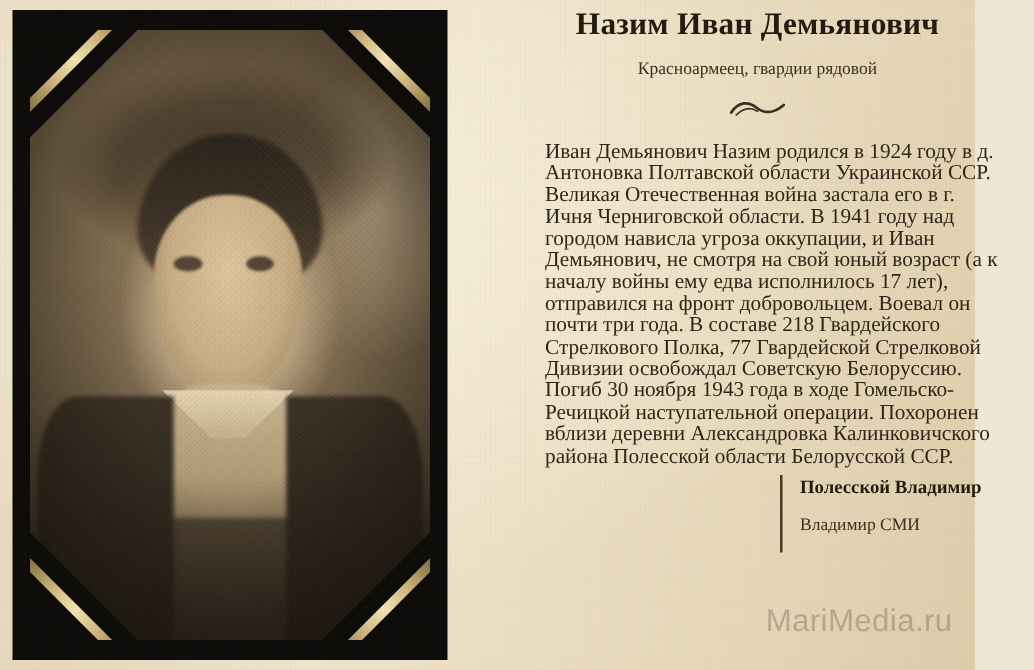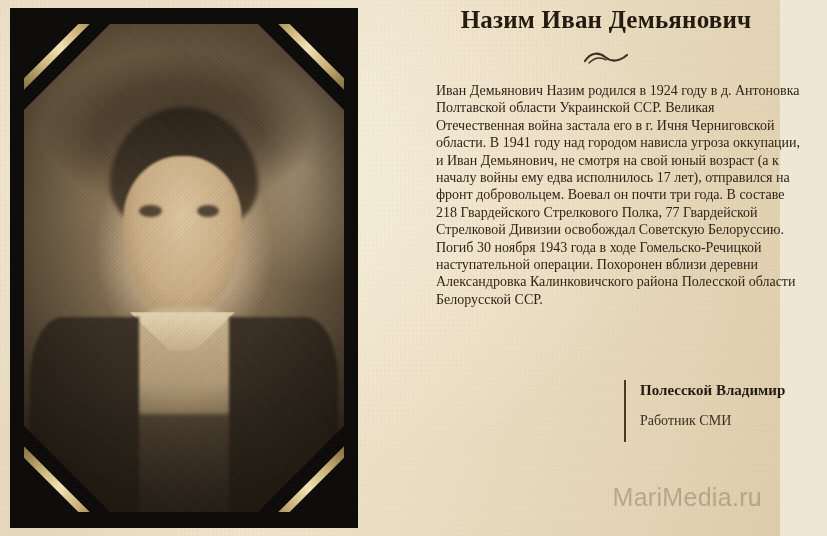--- a/index.html
+++ b/index.html
@@ -196,21 +196,21 @@
     text-align: center;
     margin-top: 14px;
     height: 22px;
     color: #3b2f20;
   }
   .ornament svg { display: inline-block; vertical-align: middle; }
   .body-text {
     margin-top: 12px;
     margin-left: 36px;
     margin-right: 8px;
-    font-size: 14px;
+    font-size: 17px;
     line-height: 17.4px;
     color: #2e2417;
     text-align: left;
   }
   .signature {
     position: absolute;
     left: 224px;
     top: 380px;
     padding-left: 14px;
     border-left: 2px solid #4a3b26;
@@ -272,30 +272,31 @@
           <div class="band"></div>
         </div>
       <div class="corner br">
           <div class="band"></div>
         </div>
     </div>
   </div>
 
   <div class="content">
     <div class="title">Назим Иван Демьянович</div>
+    <div class="subtitle">Красноармеец, гвардии рядовой</div>
 
     <div class="ornament">
       <svg width="46" height="16" viewBox="0 0 46 16" aria-hidden="true">
         <path d="M2 11 C 8 2, 16 2, 22 7 C 28 12, 36 12, 44 5" fill="none" stroke="#3b2f20" stroke-width="2.2" stroke-linecap="round"></path>
         <path d="M6 13 C 12 7, 18 7, 23 10" fill="none" stroke="#3b2f20" stroke-width="1.4" stroke-linecap="round"></path>
       </svg>
     </div>
 
     <div class="body-text">Иван Демьянович Назим родился в 1924 году в д. Антоновка Полтавской области Украинской ССР. Великая Отечественная война застала его в г. Ичня Черниговской области. В 1941 году над городом нависла угроза оккупации, и Иван Демьянович, не смотря на свой юный возраст (а к началу войны ему едва исполнилось 17 лет), отправился на фронт добровольцем. Воевал он почти три года. В составе 218 Гвардейского Стрелкового Полка, 77 Гвардейской Стрелковой Дивизии освобождал Советскую Белоруссию. Погиб 30 ноября 1943 года в ходе Гомельско-Речицкой наступательной операции. Похоронен вблизи деревни Александровка Калинковичского района Полесской области Белорусской ССР.</div>
 
     <div class="signature">
       <div class="sig-name">Полесской Владимир</div>
-      <div class="sig-role">Работник СМИ</div>
+      <div class="sig-role">Владимир СМИ</div>
     </div>
   </div>
 
   <div class="watermark">MariMedia.ru</div>
 </div>
 
 </body></html>

